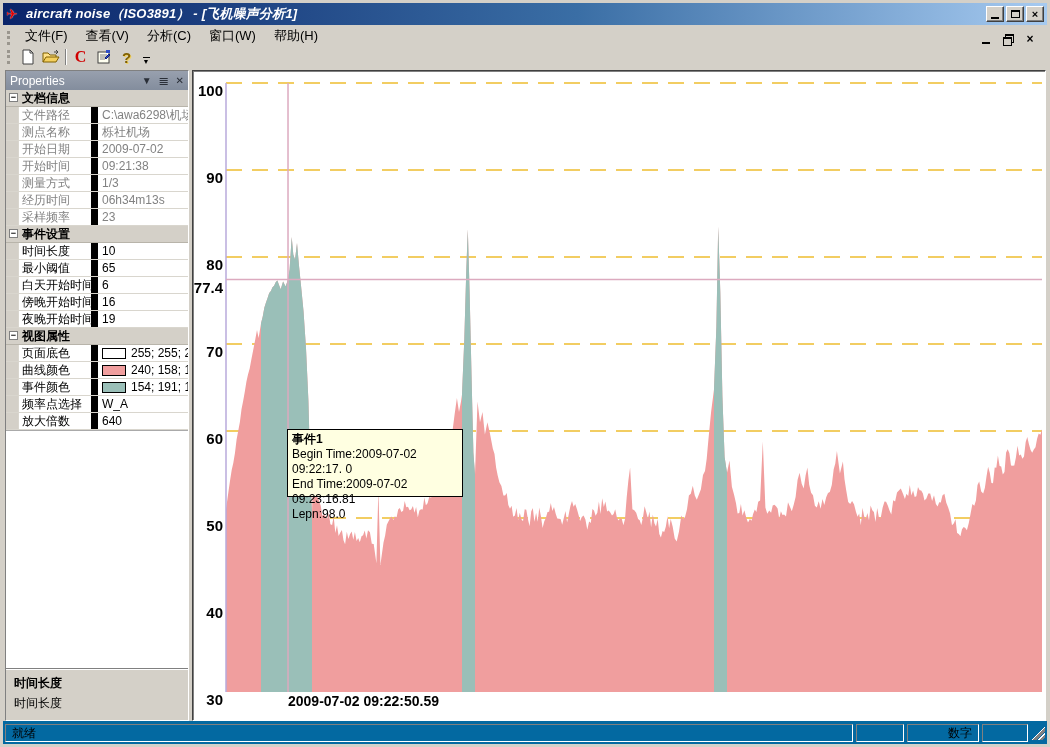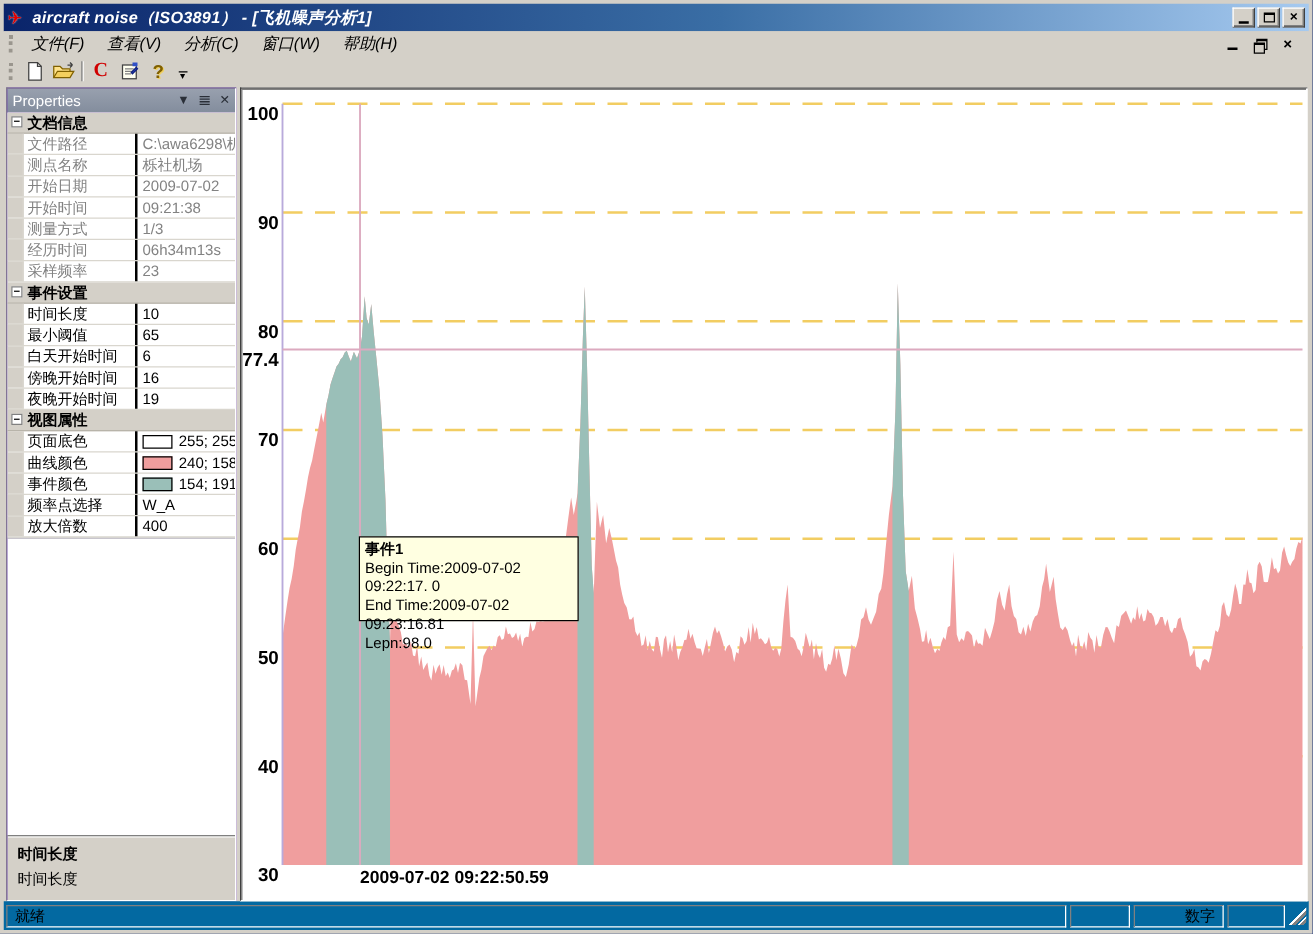--- a/index.html
+++ b/index.html
@@ -11,21 +11,21 @@
   .titlebar { height:22px; background:linear-gradient(90deg,#0a246a 0%,#3a6ea5 55%,#a6caf0 100%); display:flex; align-items:center; padding:0 3px; flex:0 0 auto; }
   .titlebar .app-icon { width:16px; height:16px; margin-right:4px; color:#e00000; font-size:14px; line-height:16px; text-shadow:0 0 1px #fff; }
   .titlebar .title-text { color:#fff; font-weight:bold; font-size:13px; letter-spacing:.2px; white-space:nowrap;font-style:italic; }
   .win-buttons { margin-left:auto; display:flex; gap:2px; }
   .win-btn { width:18px; height:16px; background:#d4d0c8; border:1px solid; border-color:#fff #404040 #404040 #fff; box-shadow:inset -1px -1px 0 #808080; font-size:10px; font-weight:bold; color:#000; display:flex; align-items:center; justify-content:center; line-height:1; }
   .glyph-min { width:8px; height:2px; background:#000; margin-top:8px; }
   .glyph-max { width:9px; height:8px; border:1px solid #000; border-top-width:2px; }
   .glyph-close { font-size:11px; font-weight:bold; }
 
   
-  .menubar { height:20px; display:flex; align-items:center; padding-left:2px; flex:0 0 auto; background:#d4d0c8;font-style:italic; }
+  .menubar { height:20px; display:flex; align-items:flex-end; padding-left:2px; flex:0 0 auto; background:#d4d0c8; }
   .gripper { width:5px; height:14px; margin:0 4px 0 2px; border-left:3px dotted #9a968e; }
   .menu-item { padding:2px 9px; font-size:13px; color:#000; white-space:nowrap; }
   .mdi-buttons { margin-left:auto; display:flex; gap:8px; padding-right:10px; align-items:center; }
   .mdi-btn { width:14px; height:13px; display:flex; align-items:center; justify-content:center; color:#000; }
   .mdi-min { width:8px; height:2px; background:#000; margin-top:8px; }
   .mdi-restore { position:relative; width:10px; height:9px; }
   .mdi-restore:before { content:""; position:absolute; left:2px; top:0; width:7px; height:6px; border:1px solid #000; border-top-width:2px; }
   .mdi-restore:after { content:""; position:absolute; left:0; top:3px; width:7px; height:6px; border:1px solid #000; border-top-width:2px; background:#d4d0c8; }
   .mdi-close { font-size:12px; font-weight:bold; }
 
@@ -47,21 +47,21 @@
   .props-header { height:19px; background:linear-gradient(180deg,#98a0ae,#838d9d); color:#fff; font-size:12px; display:flex; align-items:center; padding:0 4px; flex:0 0 auto; }
   .props-header .hdr-icons { margin-left:auto; display:flex; gap:7px; align-items:center; color:#2a2f38; }
   .hdr-ic { font-size:10px; line-height:10px; }
   .pin-ic { display:inline-block; transform:rotate(0deg); font-size:11px; }
   .grid { flex:0 0 auto; background:#fff; border-bottom:1px solid #aaa; }
   .grid-row { display:flex; height:17px; line-height:16px; font-size:12px; border-bottom:1px solid #d9d6ce; }
   .grid-row.category { background:#d4d0c8; font-weight:bold; border-bottom:1px solid #b8b4aa; }
   .cat-box { width:9px; height:9px; border:1px solid #808080; background:#fff; color:#000; font-size:9px; line-height:7px; text-align:center; margin:3px 4px 0 3px; flex:0 0 auto; }
   .cat-label { color:#000; }
   .cell-margin { width:13px; flex:0 0 auto; background:#d4d0c8; border-right:1px solid #d9d6ce; }
-  .cell-label { width:91px; flex:0 0 auto; padding-left:3px; border-right:2px solid #000000; overflow:hidden; white-space:nowrap; }
+  .cell-label { width:79px; flex:0 0 auto; padding-left:3px; border-right:7px solid #000000; overflow:hidden; white-space:nowrap; }
   .cell-value { flex:1 1 auto; padding-left:4px; overflow:hidden; white-space:nowrap; display:flex; align-items:center; }
   .ro .cell-label, .ro .cell-value { color:#828282; }
   .swatch { width:24px; height:11px; border:1px solid #000; margin-right:5px; flex:0 0 auto; }
   .props-filler { flex:1 1 auto; background:#fff; }
   .props-desc { flex:0 0 auto; height:52px; background:#d4d0c8; border-top:1px solid #808080; box-shadow:inset 0 1px 0 #fff; padding:6px 8px; }
   .props-desc .desc-title { font-weight:bold; font-size:12px; }
   .props-desc .desc-text { font-size:12px; margin-top:3px; }
 
   
   .doc { flex:1 1 auto; border:1px solid; border-color:#404040 #fff #fff #404040; box-shadow:inset 1px 1px 0 #808080; background:#fff; position:relative; overflow:hidden; }
@@ -280,21 +280,21 @@
             <span class="cell-margin"></span>
             <span class="cell-label">频率点选择</span>
             <span class="cell-value">
               <span>W_A</span>
             </span>
           </div>
           <div class="grid-row">
             <span class="cell-margin"></span>
             <span class="cell-label">放大倍数</span>
             <span class="cell-value">
-              <span>400</span>
+              <span>640</span>
             </span>
           </div>
         </div>
       <div class="props-filler"></div>
       <div class="props-desc">
         <div class="desc-title">时间长度</div>
         <div class="desc-text">时间长度</div>
       </div>
     </div>
 

